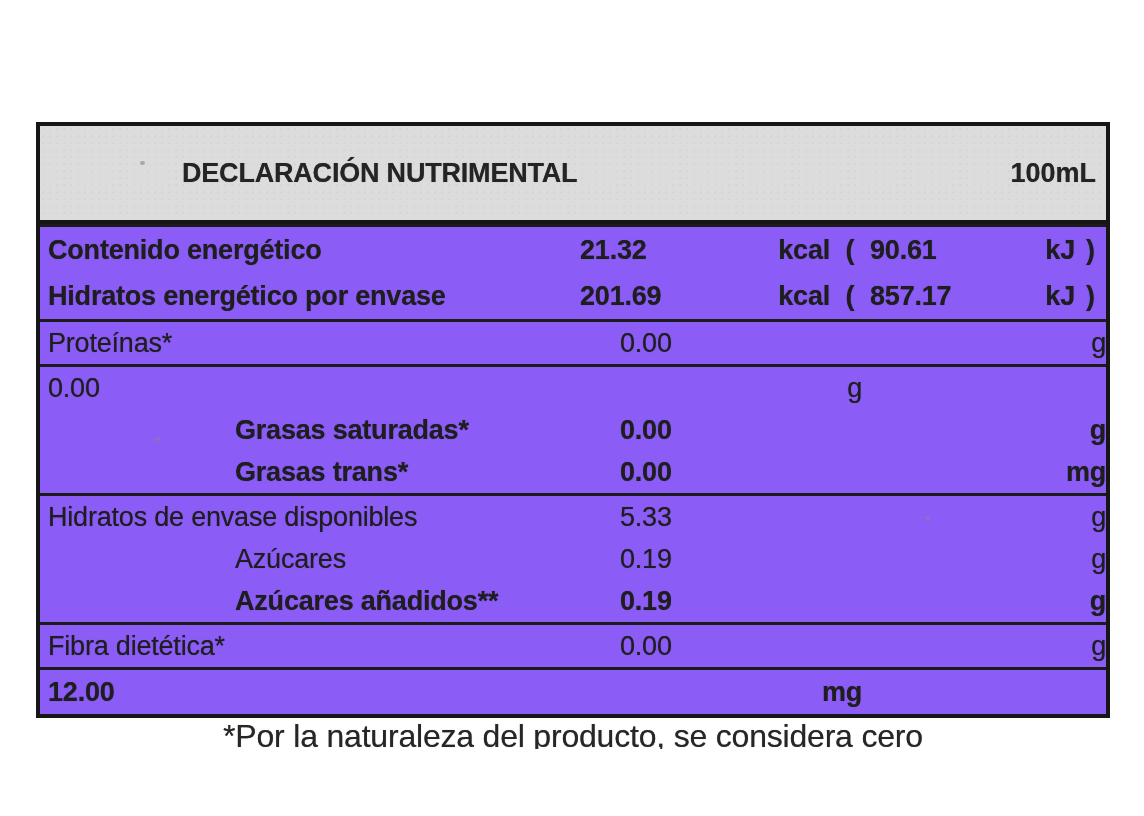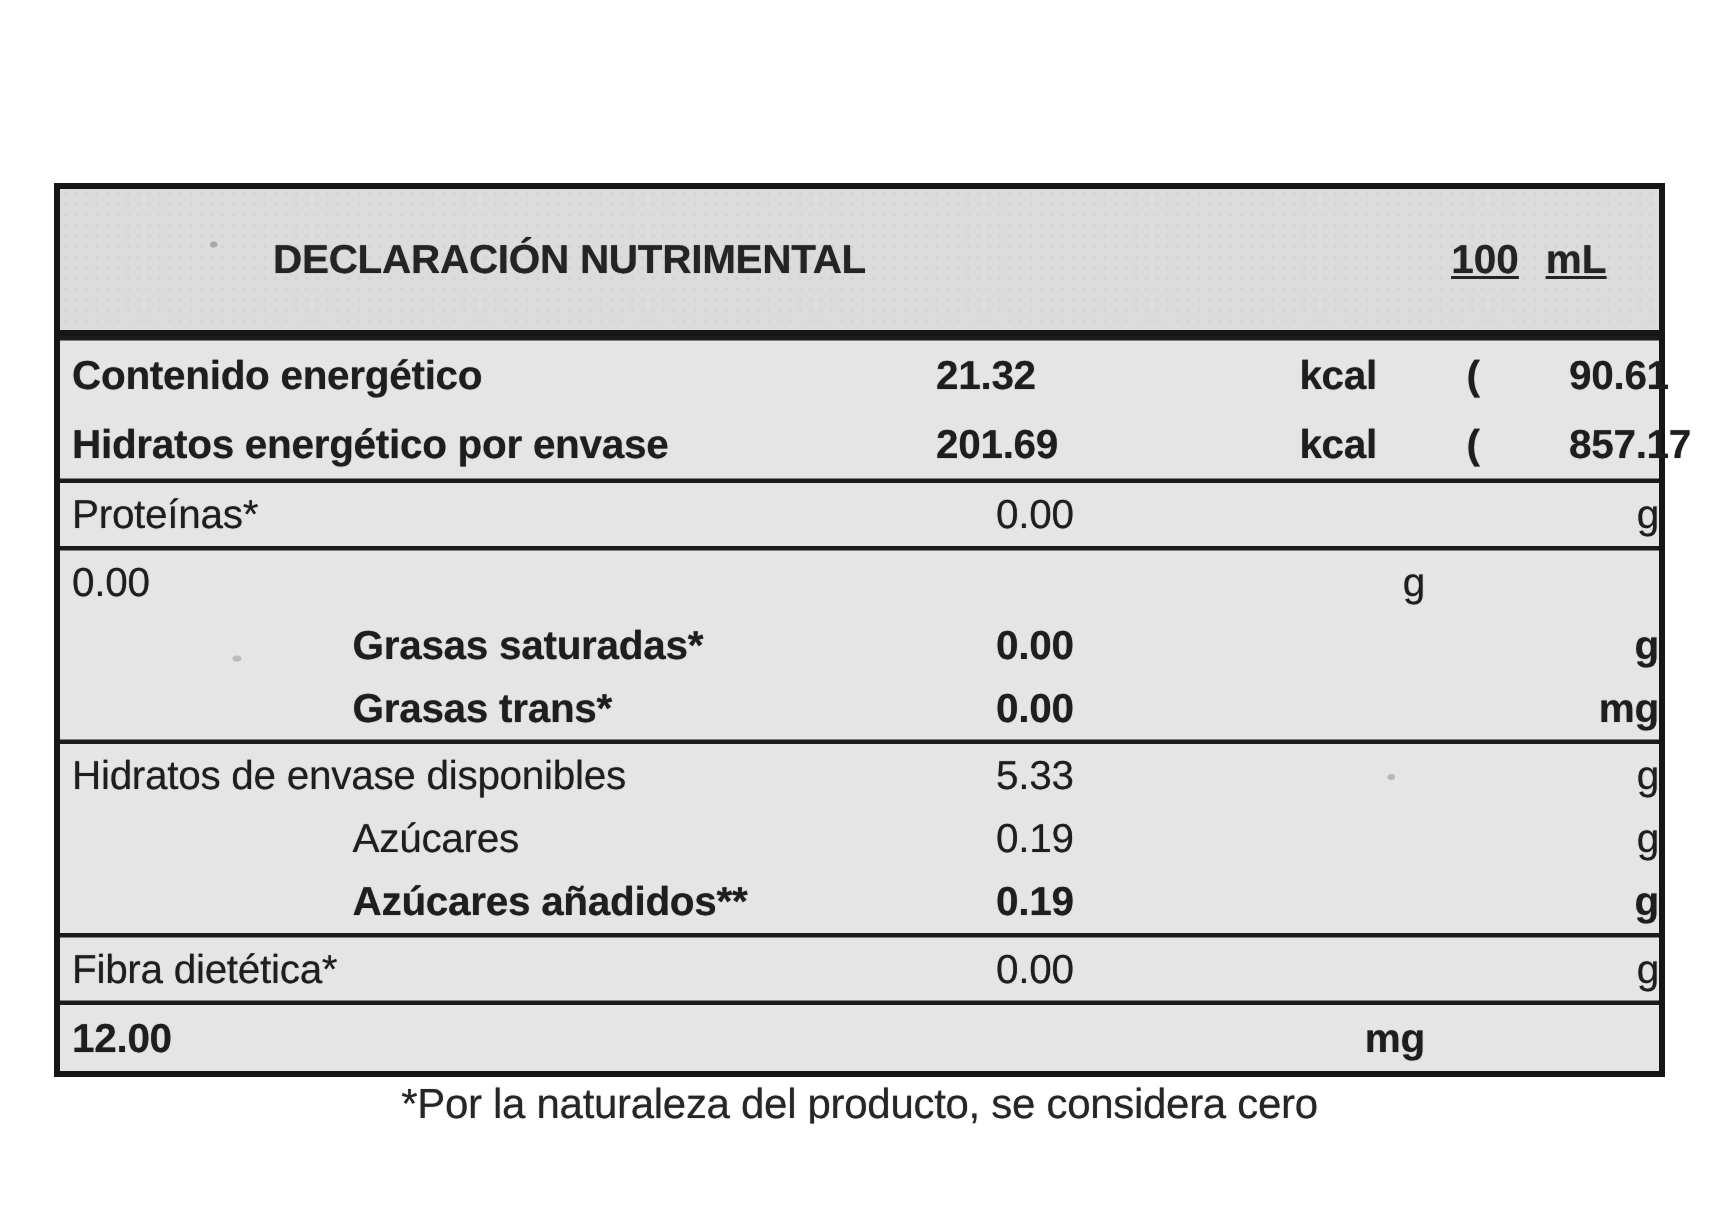--- a/index.html
+++ b/index.html
@@ -10,71 +10,71 @@
     background:#ffffff;
     font-family:"Liberation Sans", sans-serif;
     color:#1e1e1e;
     overflow:hidden;
   }
   .scan-wrap { position:absolute; inset:0; text-shadow:0 0 0.7px rgba(20,20,20,0.6); }
 
   .doc {
     position:absolute; left:36px; top:122px; width:1074px;
     border:4px solid #161616;
-    background:#e5e5e5;
+    background:#8b5cf6;
   }
 
   
   .nt-header {
     height:98px;
     background:#dddcdc;
     background-image:radial-gradient(rgba(120,120,120,0.08) 1px, transparent 1px);
     background-size:7px 7px;
     border-bottom:4px solid #161616;
     display:flex; align-items:center;
   }
   .nt-title {
     padding-left:142px;
     font-size:27px; font-weight:bold; letter-spacing:-0.2px; color:#242424;
   }
   .unit-box {
-    margin-left:auto; padding-right:35px;
-    display:flex; gap:18px;
-    font-size:27px; font-weight:bold; color:#242424;text-decoration:underline;
+    margin-left:auto; padding-right:10px;
+    display:flex; 
+    font-size:27px; font-weight:bold; color:#242424;
   }
 
   
   .section { border-top:3px solid #1b1b1b; }
   .section:first-of-type { border-top:none; }
 
   .row {
     display:grid; align-items:center;
     height:42px; padding-left:8px;
-    font-size:27px; letter-spacing:-0.2px;gap:44px;
+    font-size:27px; letter-spacing:-0.2px;
   }
   .row.energy {
     height:46px;
     grid-template-columns:532px 180px 70px 40px 110px 45px 50px 1fr;
   }
   .row.plain {
     grid-template-columns:572px 200px 42px 1fr;
   }
   .row.tall { height:44px; }
   .bold { font-weight:bold; }
   .val { }
   .unit { text-align:right; }
   .paren { text-align:center; }
   .indent { padding-left:187px; }
 
   
   .footnote {
     position:absolute; left:36px; top:719px; width:1074px; height:30px;
     overflow:hidden;
     text-align:center;
-    font-size:28px; line-height:34px; color:#262626; letter-spacing:-0.2px;
+    font-size:32px; line-height:34px; color:#262626; letter-spacing:-0.2px;
   }
 
   
   .speck { position:absolute; background:#8a8a8a; border-radius:50%; opacity:.65; }
   .speck.s1 { left:140px; top:161px; width:5px; height:4px; }
   .speck.s2 { left:155px; top:437px; width:6px; height:4px; opacity:.45; }
   .speck.s3 { left:925px; top:516px; width:5px; height:4px; opacity:.5; }
 </style>
 </head>
 <body>

